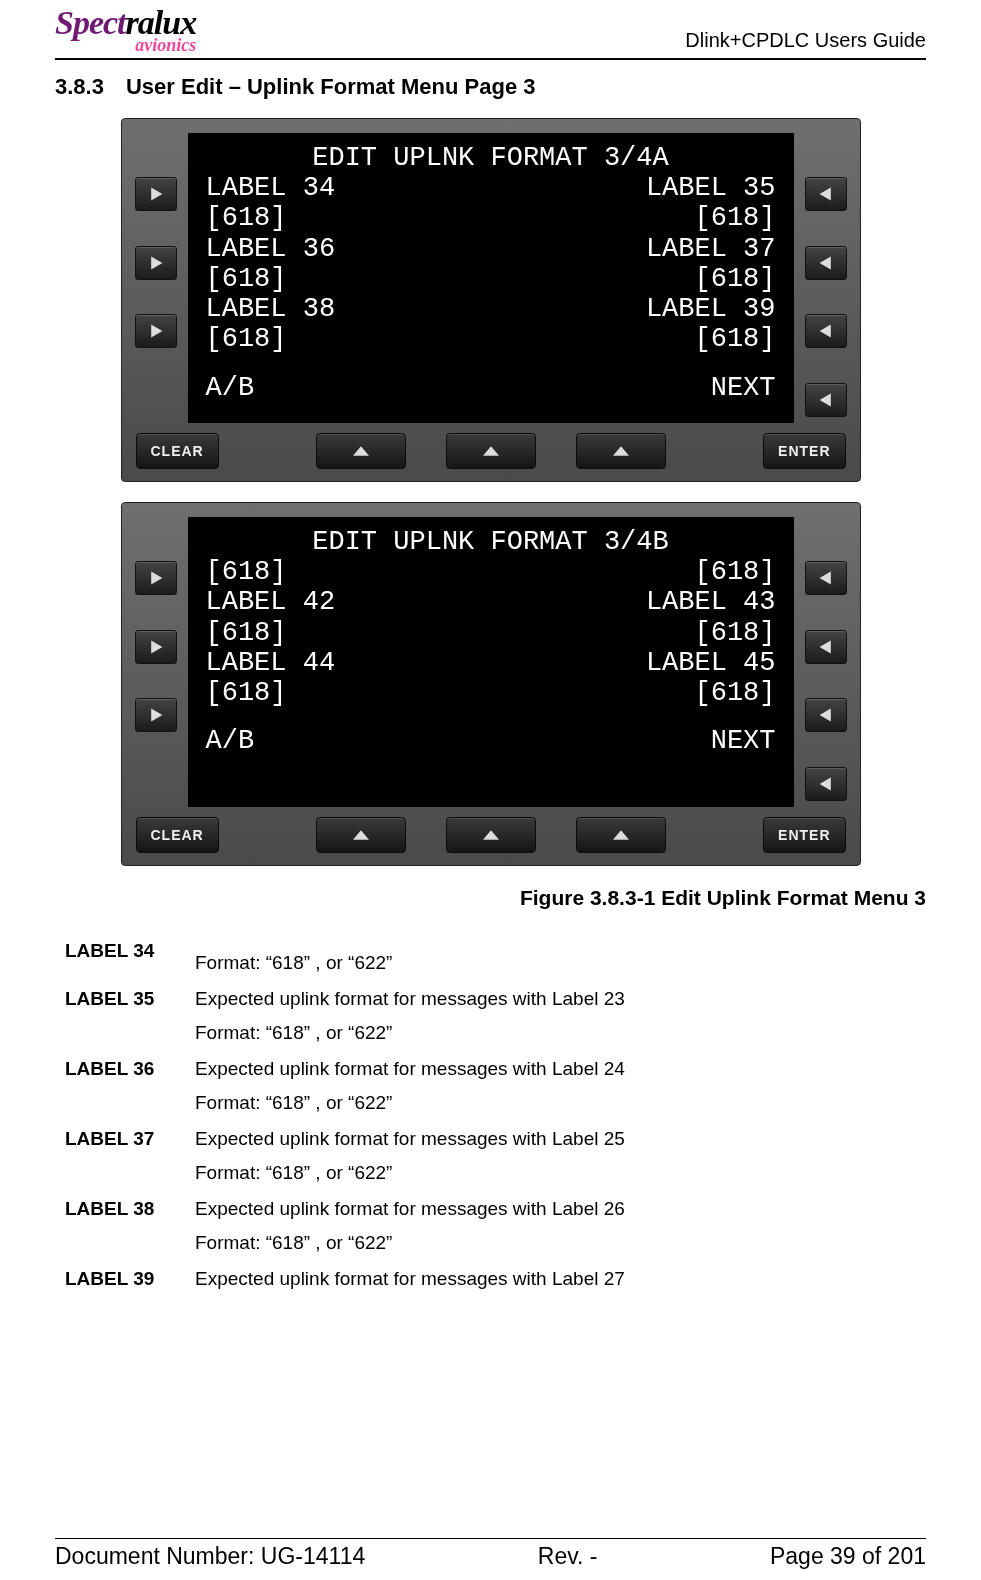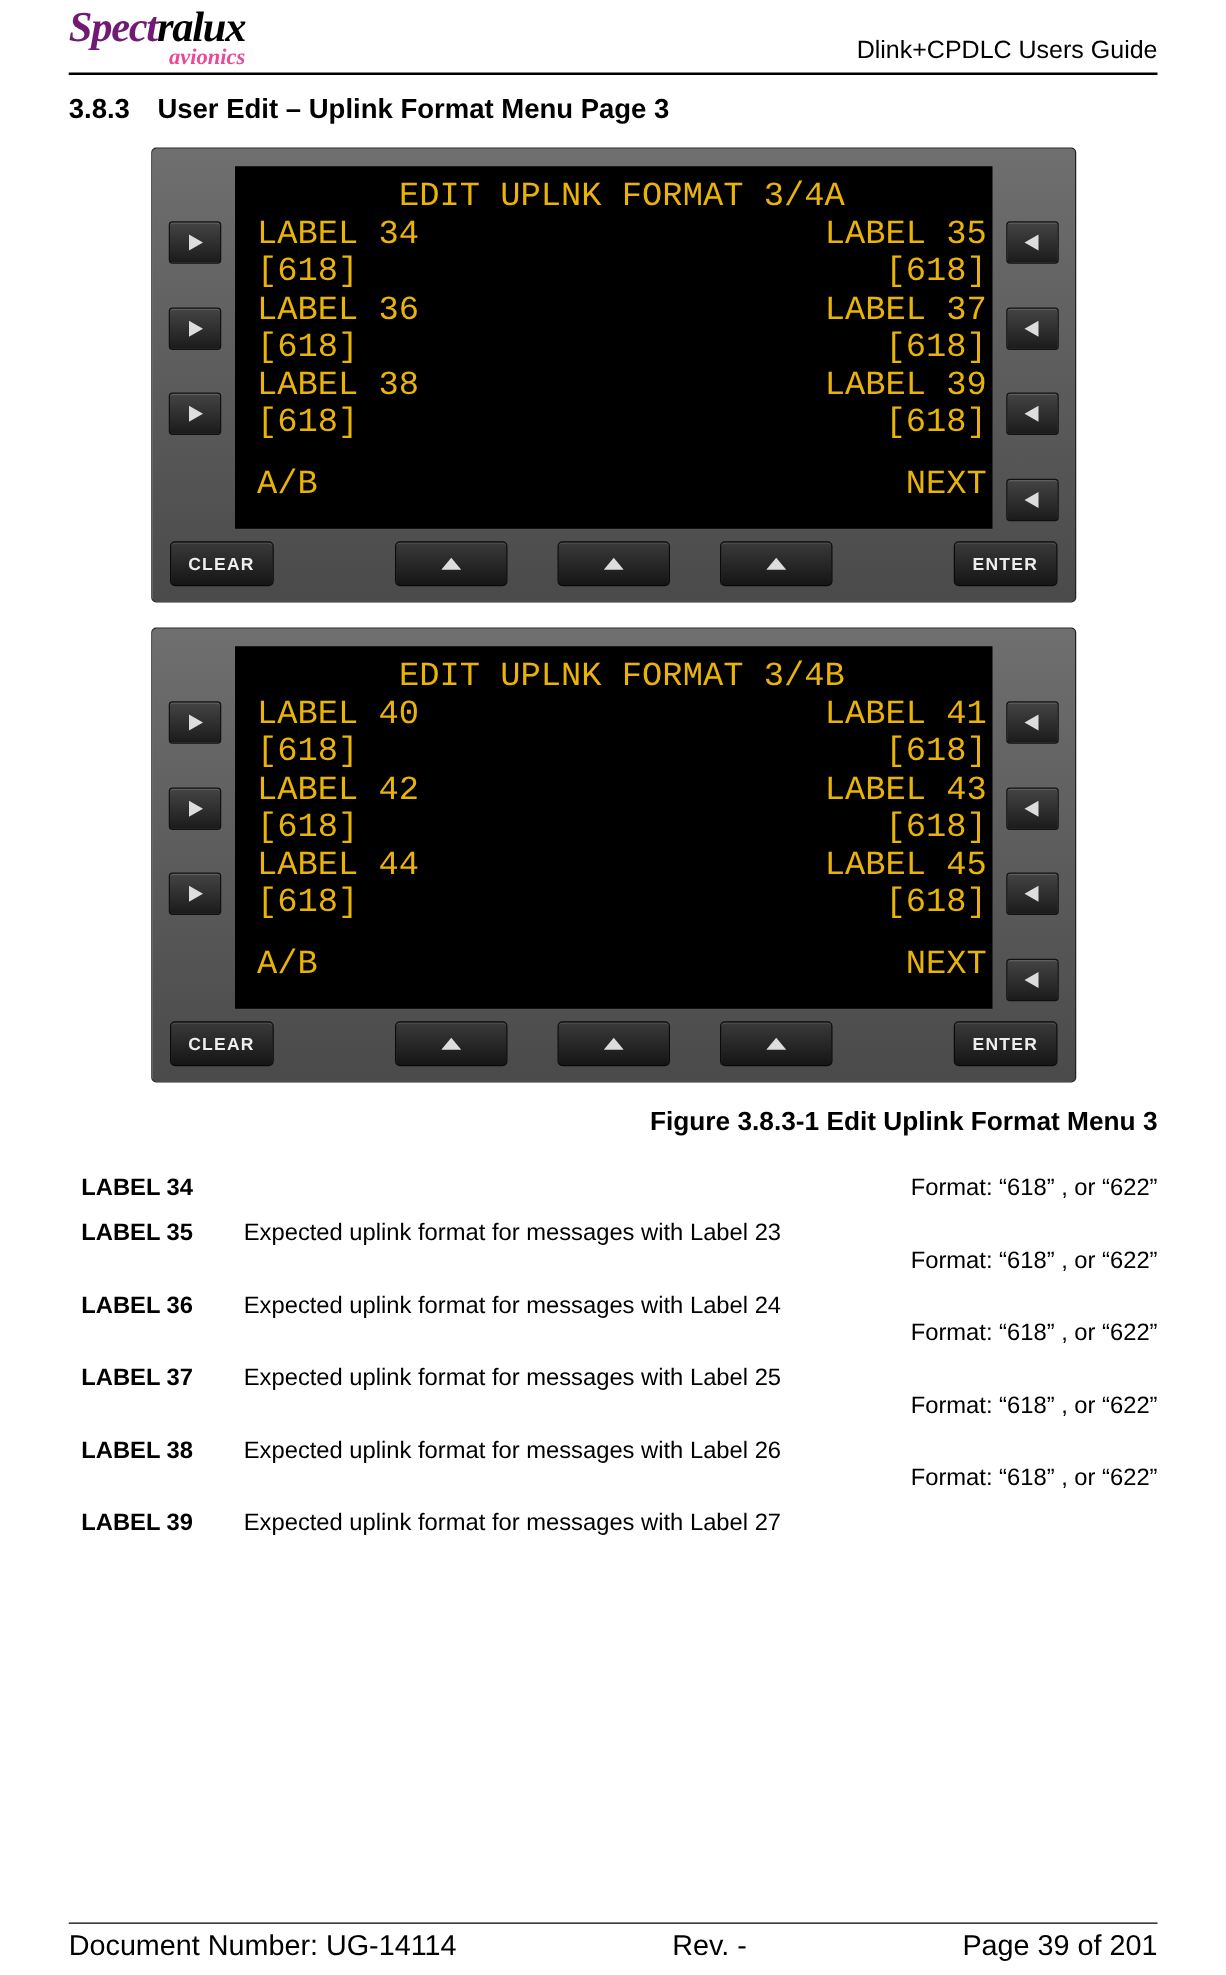--- a/index.html
+++ b/index.html
@@ -71,23 +71,23 @@
     flex-direction: column;
   }
   .panel-mid {
     display: flex;
     align-items: stretch;
   }
   .screen {
     flex: 1;
     background: #000;
     margin: 0 8px;
-    padding: 10px 4px 8px 18px;
+    padding: 10px 18px 8px 18px;
     font-family: "Courier New", monospace;
-    color: #eab308;
+    color: #ffffff;
     font-size: 27px;
     line-height: 1.12;
     font-weight: 500;
     min-height: 290px;
   }
   .screen .title { text-align: center; }
   .screen .row { display: flex; justify-content: space-between; white-space: pre; }
   .side-col {
     display: flex;
     flex-direction: column;
@@ -141,21 +141,21 @@
   }
   
   .defs { margin: 0 0 0 10px; }
   .def-row { display: flex; margin-bottom: 2px; }
   .def-term {
     width: 130px;
     flex: none;
     font-weight: bold;
   }
   .def-body { flex: 1; }
-  .def-body .l2 { margin-top: 0; margin-bottom: 12px; text-align: right; }
+  .def-body .l2 { margin-top: 12px; margin-bottom: 12px; }
   
   .footer {
     position: absolute;
     bottom: 10px;
     left: 55px;
     right: 55px;
     border-top: 1px solid #000;
     font-size: 23px;
     padding-top: 4px;
     display: flex;
@@ -273,21 +273,20 @@
           </div>
         <div class="lsk">
             <svg viewBox="0 0 10 10">
               <polygon points="2,1 9,5 2,9" fill="#ddd"></polygon>
             </svg>
           </div>
         <div style="height:34px"></div>
       </div>
       <div class="screen">
         <div class="title">EDIT UPLNK FORMAT 3/4B</div>
-        <div class="row"><span>LABEL 40</span><span>LABEL 41</span></div>
         <div class="row"><span>[618]</span><span>[618]</span></div>
         <div class="row"><span>LABEL 42</span><span>LABEL 43</span></div>
         <div class="row"><span>[618]</span><span>[618]</span></div>
         <div class="row"><span>LABEL 44</span><span>LABEL 45</span></div>
         <div class="row"><span>[618]</span><span>[618]</span></div>
         <div class="row" style="margin-top:18px"><span>A/B</span><span>NEXT</span></div>
       </div>
       <div class="side-col">
         <div class="lsk">
             <svg viewBox="0 0 10 10">

